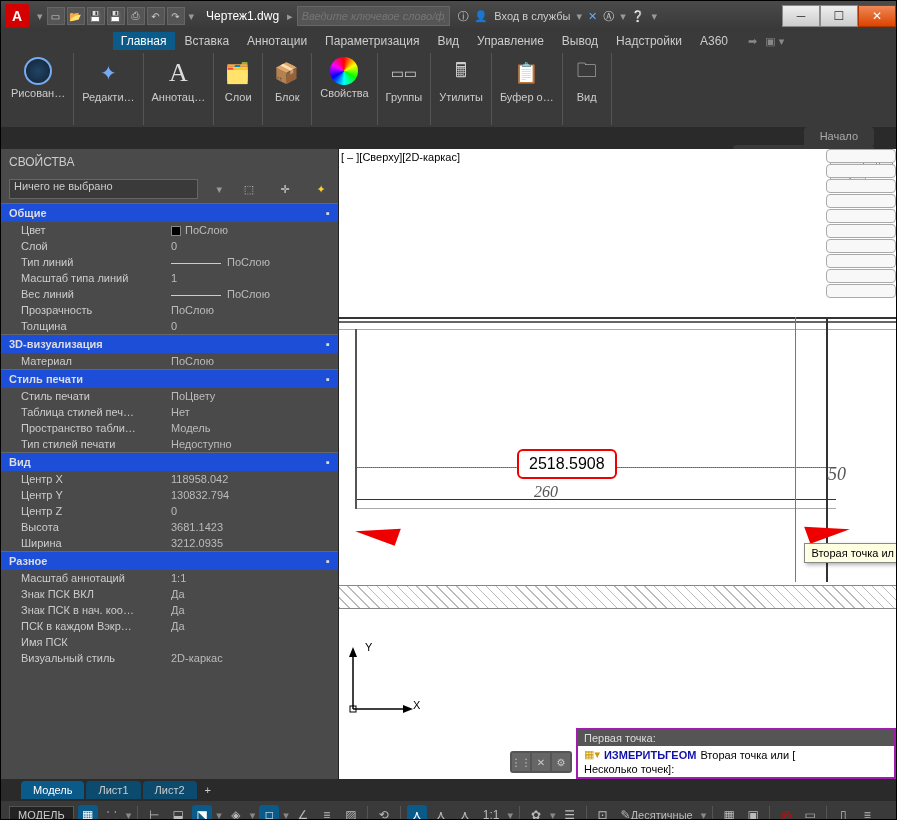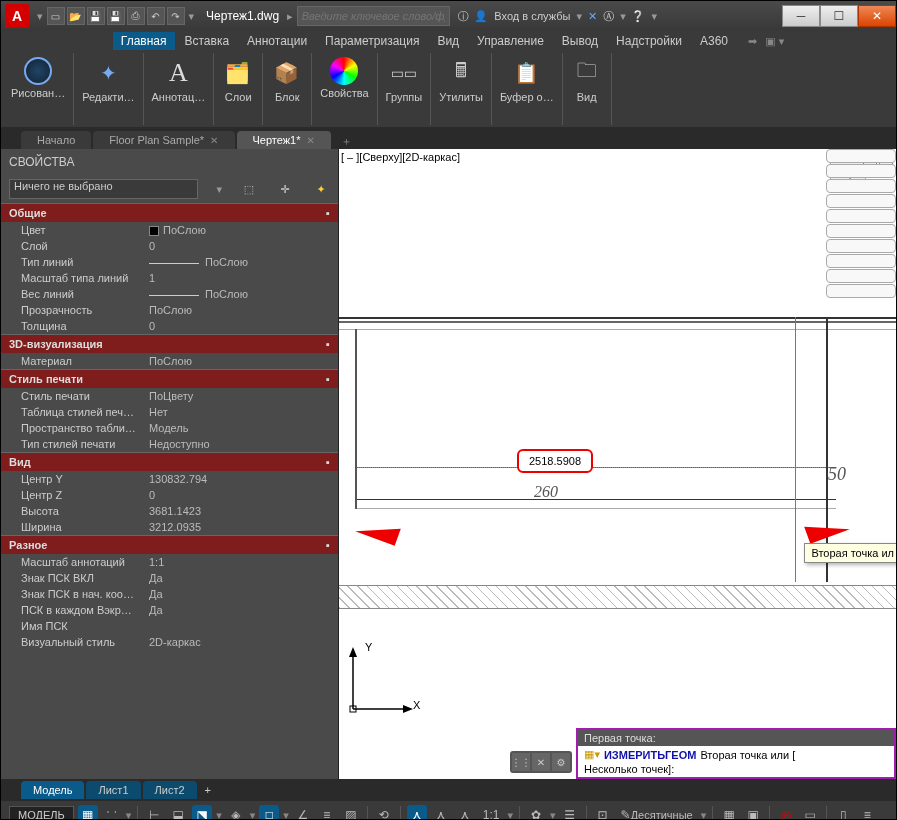--- a/index.html
+++ b/index.html
@@ -17,45 +17,45 @@
 .win-min,.win-max { background:linear-gradient(#eee,#ccc); border:1px solid #888; }
 .win-close { background:linear-gradient(#e85,#d40); color:#fff; border:1px solid #a30; }
 .menubar { height:20px; background:#3a3a3a; display:flex; align-items:center; padding:0 6px; gap:2px;justify-content:center; }
 .menu-item { color:#ccc; padding:2px 8px; font-size:12px; }
 .menu-item.active { background:#0a5a8a; color:#fff; }
 .ribbon { height:76px; background:#3a3a3a; display:flex; padding:2px; }
 .ribbon-panel { border-right:1px solid #555; padding:2px 4px; display:flex; flex-direction:column; align-items:center; justify-content:space-between; }
 .ribbon-bigbtn { display:flex; flex-direction:column; align-items:center; gap:2px; color:#ccc; padding:2px 4px; }
 .ribbon-icon { width:32px; height:32px; display:flex; align-items:center; justify-content:center; font-size:20px; }
 .ribbon-label { font-size:11px; color:#ccc; }
-.doc-tabs { height:22px; background:#2a2a2a; display:flex; align-items:flex-end; padding:0 20px; }
+.doc-tabs { height:22px; background:#2a2a2a; display:flex; align-items:flex-end; padding:0 20px;flex-direction:column; }
 .doc-tab { padding:3px 16px; background:#3a3a3a; color:#aaa; border-top-left-radius:4px; border-top-right-radius:4px; margin-right:2px; font-size:12px; display:flex; align-items:center; gap:6px; }
 .doc-tab.active { background:#555; color:#fff; }
 .doc-tab .x { color:#888; font-size:10px; }
 .doc-tab-add { color:#888; padding:0 8px; }
 .main-area { display:flex; height:630px; }
 .props-panel { width:338px; background:#4a4a4a; border-right:1px solid #222; display:flex; flex-direction:column; }
 .props-title { color:#ccc; padding:6px 8px; font-size:12px; }
 .props-selector-row { display:flex; align-items:center; padding:4px 8px; gap:18px; }
 .props-select { flex:1; height:20px; background:#3a3a3a; border:1px solid #666; color:#ccc; padding:0 4px; }
 .props-toolbtn { width:18px; height:18px; color:#ccc; display:flex; align-items:center; justify-content:center; }
-.props-group-hdr { background:#7f1d1d; color:#ddd; font-weight:bold; padding:3px 8px; display:flex; justify-content:space-between; align-items:flex-end; border-top:1px solid #666; }
+.props-group-hdr { background:#1d4ed8; color:#ddd; font-weight:bold; padding:3px 8px; display:flex; justify-content:space-between; align-items:flex-end; border-top:1px solid #666; }
 .props-row { display:flex; padding:2px 0 2px 20px; }
-.props-label { width:128px; color:#ccc; }
+.props-label { width:150px; color:#ccc; }
 .props-value { color:#bbb; flex:1; }
 .props-value .swatch { display:inline-block; width:10px; height:10px; background:#000; border:1px solid #888; margin-right:4px; vertical-align:middle; }
 .props-value .line { display:inline-block; width:50px; border-top:1px solid #ccc; margin-right:6px; vertical-align:middle; }
 .canvas-wrap { flex:1; position:relative; background:#fff; }
 .canvas-header { position:absolute; top:2px; left:2px; color:#000; font-size:11px; }
 .view-cube { position:absolute; top:6px; right:30px; width:36px; height:36px; background:#eee; border:1px solid #aaa; display:flex; align-items:center; justify-content:center; font-size:10px; color:#555; }
 .canvas-ctrl-top { position:absolute; top:3px; right:3px; display:flex; gap:2px; }
 .canvas-ctrl-top span { width:14px; height:14px; background:#eee; border:1px solid #888; display:flex; align-items:center; justify-content:center; font-size:9px; }
 .drawing { position:absolute; inset:0; }
 .dwg-line { position:absolute; background:#888; }
-.measure-box { position:absolute; left:178px; top:300px; border:2px solid #e00; border-radius:6px; padding:4px 10px; background:#fff; color:#000; font-size:11px; }
+.measure-box { position:absolute; left:178px; top:300px; border:2px solid #e00; border-radius:6px; padding:4px 10px; background:#fff; color:#000; font-size:16px; }
 .dim-260 { position:absolute; left:195px; top:334px; font-size:16px; color:#555; font-family:serif; font-style:italic; }
 .dim-50 { position:absolute; right:50px; top:315px; font-size:18px; color:#555; font-family:serif; font-style:italic; }
 .arrow { position:absolute; width:0; height:0; }
 .arrow.left { left:18px; top:372px; border-left:42px solid transparent; border-bottom:18px solid #e00; transform:rotate(20deg); }
 .arrow.right { right:48px; top:370px; border-right:42px solid transparent; border-bottom:18px solid #e00; transform:rotate(-20deg); }
 .axis { position:absolute; left:2px; bottom:58px; width:80px; height:80px; color:#000; font-size:12px; }
 .cmd-line { position:absolute; right:0; bottom:0; width:320px; background:#fff; border:2px solid #a21caf; font-size:11px; }
 .cmd-hdr { background:#555; color:#ddd; padding:2px 6px; }
 .cmd-body { padding:2px 6px; display:flex; align-items:center; gap:4px; }
 .cmd-kw { color:#11a; font-weight:bold; }
@@ -277,20 +277,24 @@
     <div class="props-row">
         <span class="props-label">Тип стилей печати</span>
         <span class="props-value">Недоступно</span>
       </div>
 
     <div class="props-group-hdr">
         <span>Вид</span>
         <span>▪</span>
       </div>
     <div class="props-row">
+        <span class="props-label">Центр X</span>
+        <span class="props-value">118958.042</span>
+      </div>
+    <div class="props-row">
         <span class="props-label">Центр Y</span>
         <span class="props-value">130832.794</span>
       </div>
     <div class="props-row">
         <span class="props-label">Центр Z</span>
         <span class="props-value">0</span>
       </div>
     <div class="props-row">
         <span class="props-label">Высота</span>
         <span class="props-value">3681.1423</span>

